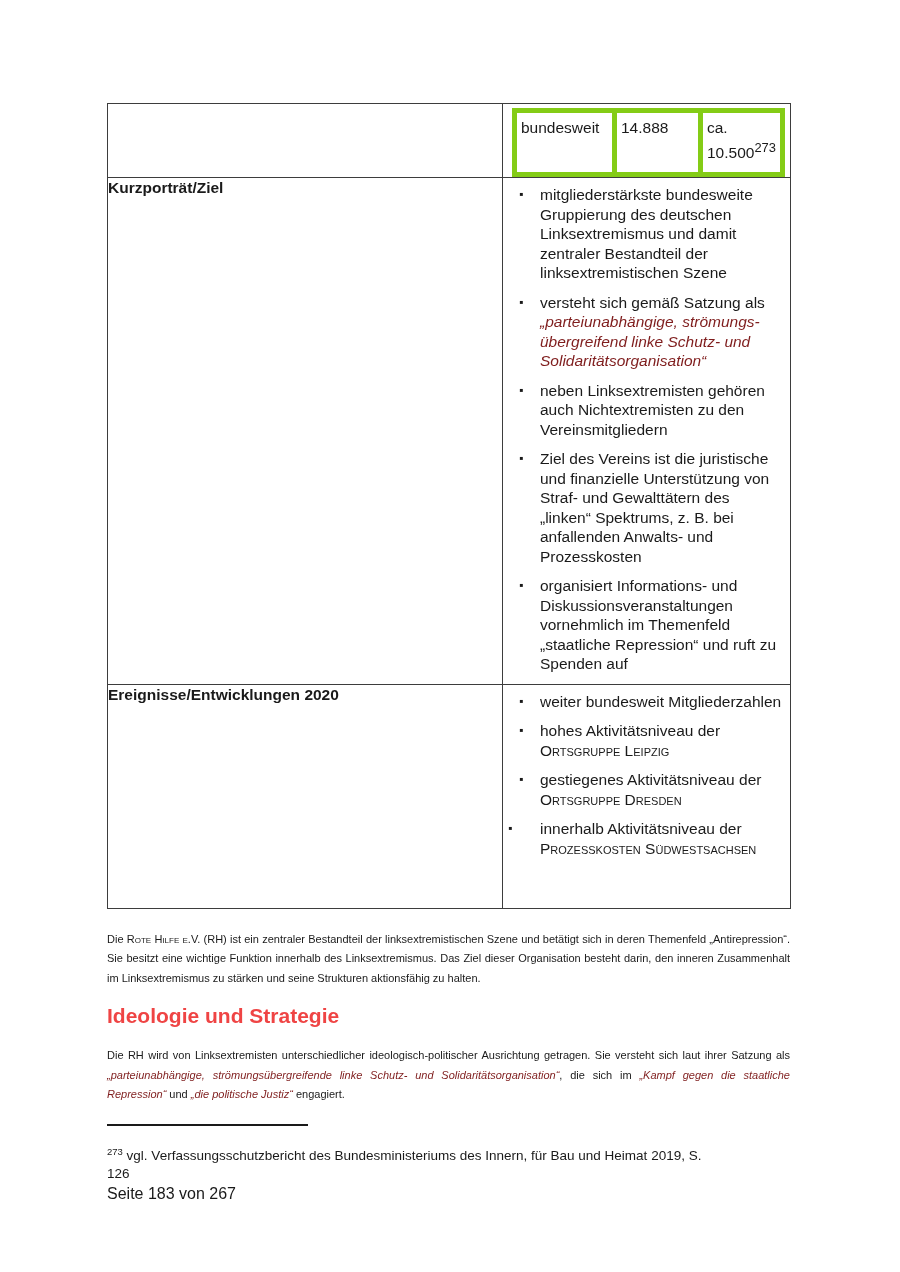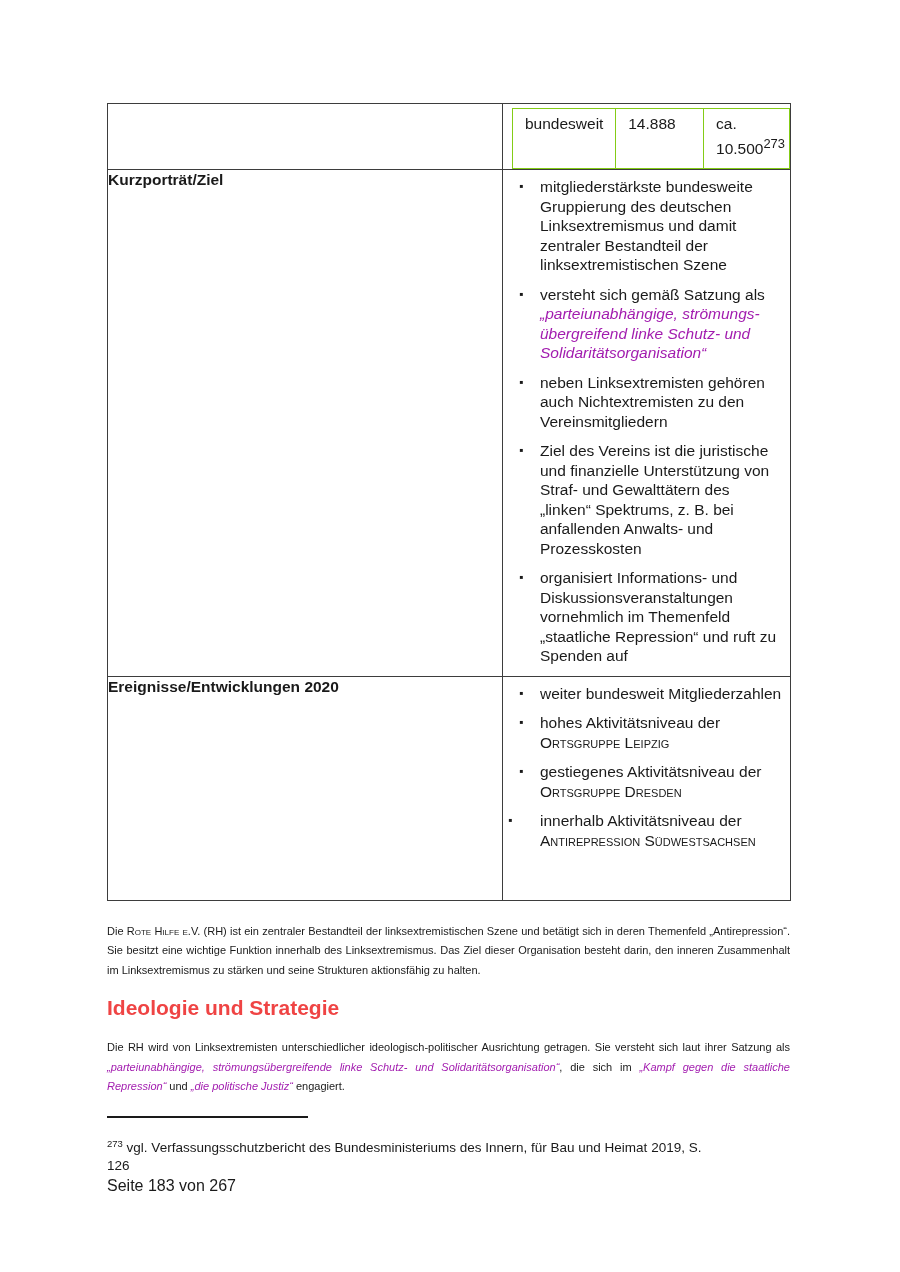--- a/index.html
+++ b/index.html
@@ -39,24 +39,24 @@
 
   
   table.stats-table {
     border-collapse: collapse;
     table-layout: fixed;
     margin: 4px 0 0 9px;
     font-size: 15.5px;
     line-height: 19.5px;
   }
   table.stats-table td {
-    border: 1px solid #84cc16;
+    border: 5px solid #84cc16;
     vertical-align: top;
     height: 54px;
-    padding: 5px 4px 0 12px;
+    padding: 5px 4px 0 4px;
   }
   td.stat-region { width: 87px; }
   td.stat-total  { width: 73px; }
   td.stat-approx { width: 59px; }
 
   
   ul.bullet-list {
     list-style: none;
     margin: 7px 0 0 0;
     padding: 0 6px 0 16px;
@@ -69,21 +69,21 @@
   ul.bullet-list li::before {
     content: "\25AA";
     position: absolute;
     left: 0;
     top: 0;
     font-size: 12px;
   }
   ul.bullet-list li.outdent::before { left: -11px; }
 
   
-  .quote-red { color: #a21caf; font-style: italic; }
+  .quote-red { color: #7f1d1d; font-style: italic; }
   .smallcaps { font-variant: small-caps; }
   p.body-par {
     width: 683px;
     margin: 21px 0 0 0;
     font-size: 11px;
     line-height: 19.5px;
     text-align: justify;
   }
   h3.red-heading {
     margin: 18px 0 0 0;
@@ -169,21 +169,21 @@
             <li>
               <span>weiter bundesweit Mitgliederzahlen</span>
             </li>
             <li>
               <span>hohes Aktivitätsniveau der </span><span class="smallcaps">Ortsgruppe Leipzig</span>
             </li>
             <li>
               <span>gestiegenes Aktivitätsniveau der </span><span class="smallcaps">Ortsgruppe Dresden</span>
             </li>
             <li class="outdent">
-              <span>innerhalb Aktivitätsniveau der </span><span class="smallcaps">Antirepression Südwestsachsen</span>
+              <span>innerhalb Aktivitätsniveau der </span><span class="smallcaps">Prozesskosten Südwestsachsen</span>
             </li>
           </ul>
         </td>
       </tr>
     </tbody>
   </table>
 
   <p class="body-par">
     <span>Die </span><span class="smallcaps">Rote Hilfe e.V.</span><span> (RH) ist ein zentraler Bestandteil der linksextremistischen Szene und betätigt sich in deren Themenfeld „Antirepression“. Sie besitzt eine wichtige Funktion innerhalb des Linksextremismus. Das Ziel dieser Organisation besteht darin, den inneren Zusammenhalt im Linksextremismus zu stärken und seine Strukturen aktionsfähig zu halten.</span>
   </p>

